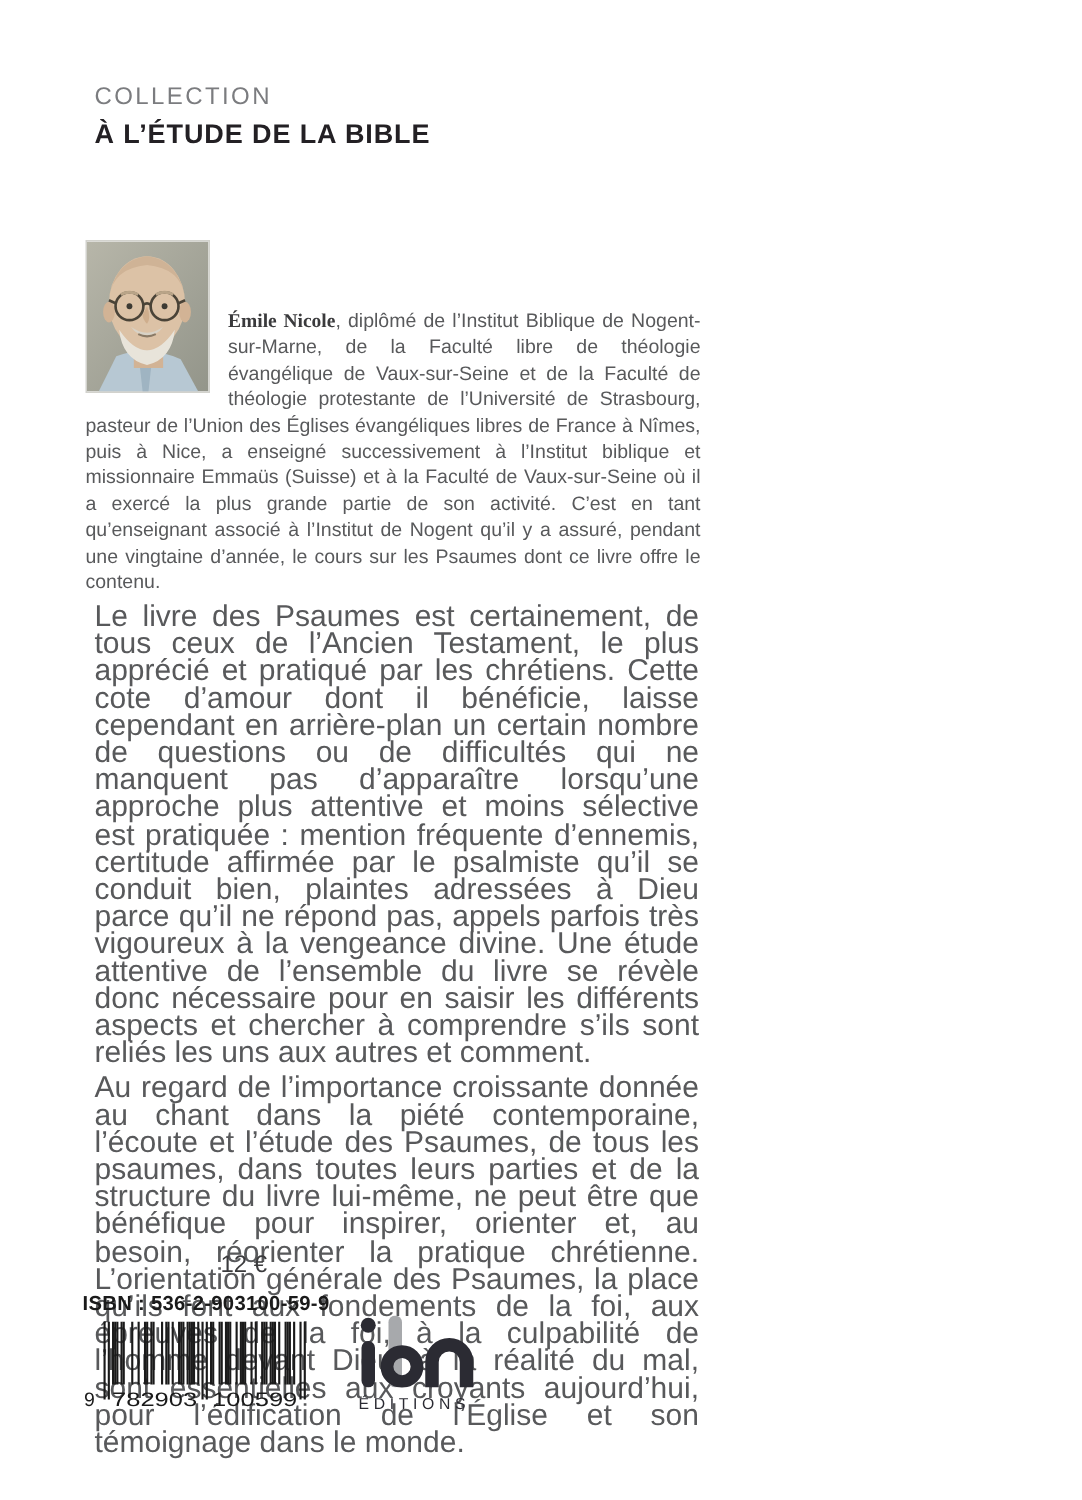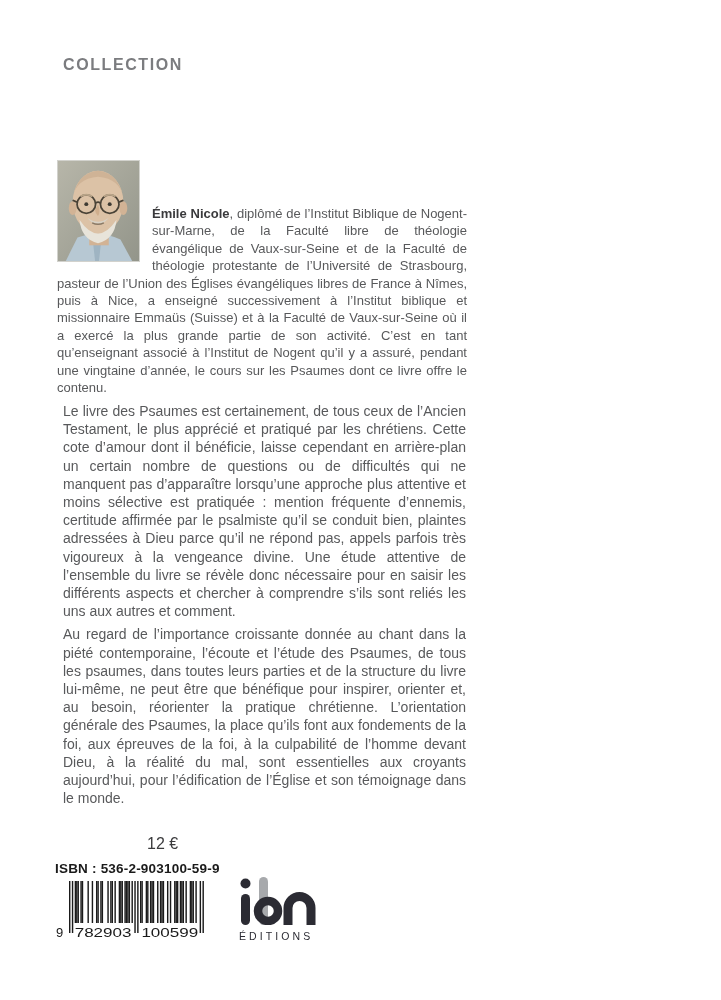--- a/index.html
+++ b/index.html
@@ -7,41 +7,41 @@
     width:721px;height:1000px;position:relative;background:#ffffff;
     font-family:"Liberation Sans", sans-serif;
     -webkit-font-smoothing:antialiased;
     overflow:hidden;
   }
   .abs{position:absolute;}
 
   
   .collection{left:63px;top:56px;}
   .collection-label{
-    font-size:16px;letter-spacing:1.6px;color:#7b7c7f;font-weight:700;
+    font-size:16px;letter-spacing:1.6px;color:#7b7c7f;font-weight:400;
   }
   .collection-title{
     margin-top:5px;font-size:18px;letter-spacing:0.6px;color:#232024;font-weight:700;
   }
 
   
   .bio{left:57px;top:160px;width:410px;}
   .author-photo{position:absolute;left:0;top:0;width:83px;height:102px;border:1px solid #d2d2cd;box-sizing:border-box;}
   .bio-text{
     margin:45px 0 0 0;
     font-size:13px;line-height:17.4px;color:#58595b;
     text-align:justify;text-justify:inter-word;
   }
   .wrap-spacer{float:left;width:95px;height:58px;}
-  .author-name{font-weight:700;color:#3a3a3c;}
+  .author-name{font-weight:700;color:#3a3a3c;font-family:Liberation Serif, serif;}
 
   
   .desc{left:63px;top:402px;width:403px;}
   .desc p{
-    margin:0;font-size:14px;line-height:18.2px;color:#58595b;
+    margin:0;font-size:20px;line-height:18.2px;color:#58595b;
     text-align:justify;text-justify:inter-word;
   }
   .desc p + p{margin-top:5px;}
 
   
   .price{left:147px;top:835px;font-size:16px;color:#3b3b3d;}
 
   
   .isbn-label{left:55px;top:861px;font-size:13.5px;font-weight:700;color:#1a1a1a;letter-spacing:0.2px;}
   .barcode-box{left:55px;top:881px;width:152px;height:62px;}
@@ -51,20 +51,21 @@
   .editions{
     left:239px;top:930px;width:80px;text-align:left;
     font-size:10.5px;letter-spacing:3.1px;color:#2b2b33;font-weight:500;
   }
 </style>
 </head>
 <body>
 
 <div class="abs collection">
   <div class="collection-label">COLLECTION</div>
+  <div class="collection-title">À L’ÉTUDE DE LA BIBLE</div>
 </div>
 
 <div class="abs bio">
   <svg class="author-photo" viewBox="0 0 83 102" preserveAspectRatio="none" aria-hidden="true">
     <defs>
       <linearGradient id="phbg" x1="0" y1="0" x2="1" y2="1">
         <stop offset="0" stop-color="#b7b6a9"></stop>
         <stop offset="1" stop-color="#93958a"></stop>
       </linearGradient>
     </defs>

